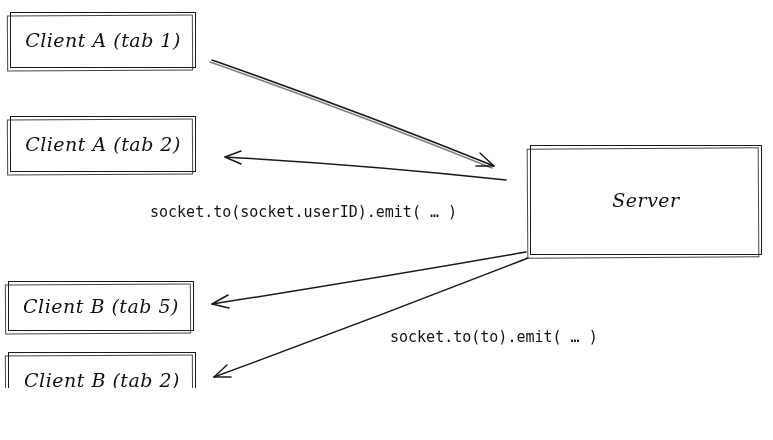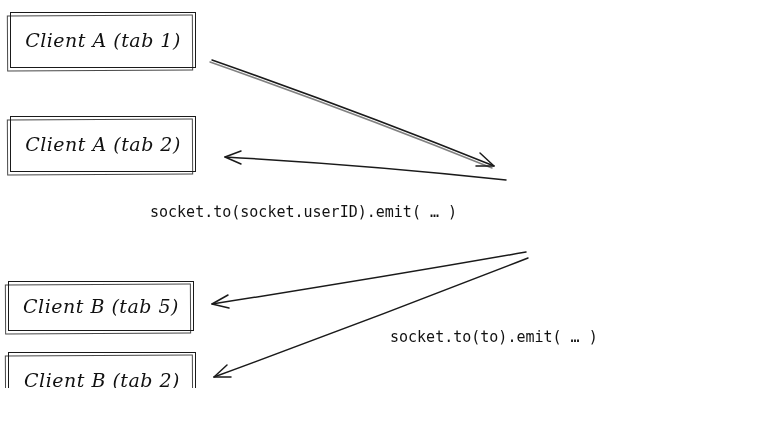--- a/index.html
+++ b/index.html
@@ -111,18 +111,21 @@
   </div>
 
   <div class="node" id="n-client-b-tab1">
     <span class="node-label">Client B (tab 5)</span>
   </div>
 
   <div class="node" id="n-client-b-tab2">
     <span class="node-label">Client B (tab 2)</span>
   </div>
 
+  <div class="node" id="n-server">
+    <span class="node-label">Server</span>
+  </div>
 
   <div class="code-label" id="lbl-user-room">socket.to(socket.userID).emit( … )</div>
 
   <div class="code-label" id="lbl-to-room">socket.to(to).emit( … )</div>
 
 </div>
 
 </body></html>

